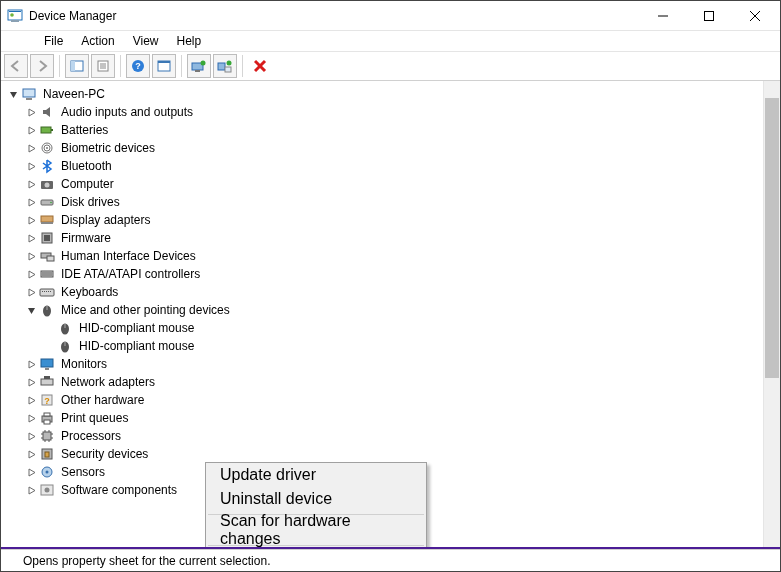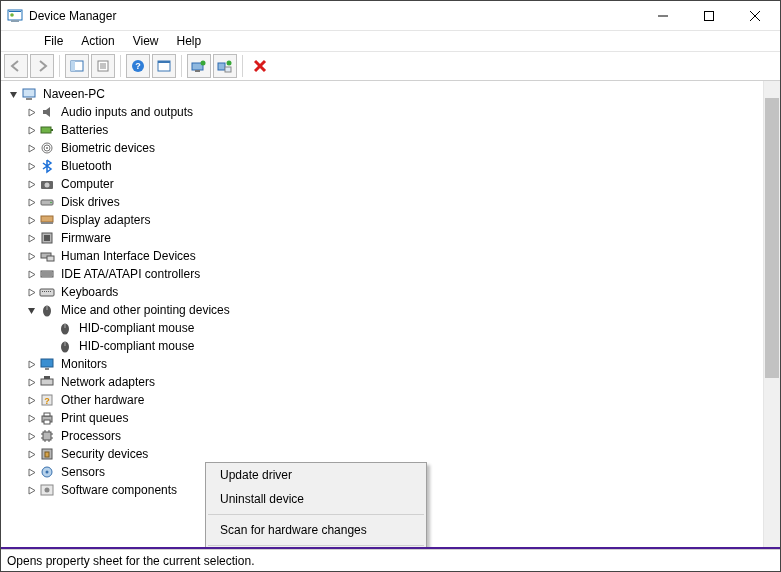--- a/index.html
+++ b/index.html
@@ -23,23 +23,23 @@
   .node { display: flex; align-items: center; height: 18px; line-height: 18px; white-space: nowrap; }
   .twisty { width: 16px; height: 16px; display: flex; align-items: center; justify-content: center; flex-shrink: 0; }
   .twisty svg { width: 9px; height: 9px; }
   .spacer { width: 16px; display: inline-block; flex-shrink: 0; }
   .label { padding: 0 2px; }
   .label.selected { background: #cde8ff; }
   .indent1 { padding-left: 0px; }
   .indent2 { padding-left: 18px; align-items: center; }
   .indent3 { padding-left: 36px; }
   .icon16 { width: 16px; height: 16px; margin-right: 4px; flex-shrink: 0; }
-  .statusbar { height: 22px; display: flex; align-items: center; padding: 0 6px; border-top: 1px solid #d0d0d0; font-size: 12px; }
+  .statusbar { height: 22px; display: flex; align-items: center; padding: 0 22px; border-top: 1px solid #d0d0d0; font-size: 12px; }
   .context-menu { position: absolute; left: 204px; top: 381px; width: 222px; background: #f0f0f0; border: 1px solid #a0a0a0; box-shadow: 3px 3px 3px rgba(0,0,0,0.25); z-index: 10; }
-  .context-item { height: 24px; display: flex; align-items: center; padding: 0 14px; font-size: 12px; }
+  .context-item { height: 24px; display: flex; align-items: center; padding: 0 14px; font-size: 16px; }
   .context-sep { height: 1px; background: #d0d0d0; margin: 3px 2px; }
 </style>
 </head>
 <body>
 
 <div class="window">
 
   <div class="titlebar">
     <span class="app-icon">
       <svg viewBox="0 0 16 16">

